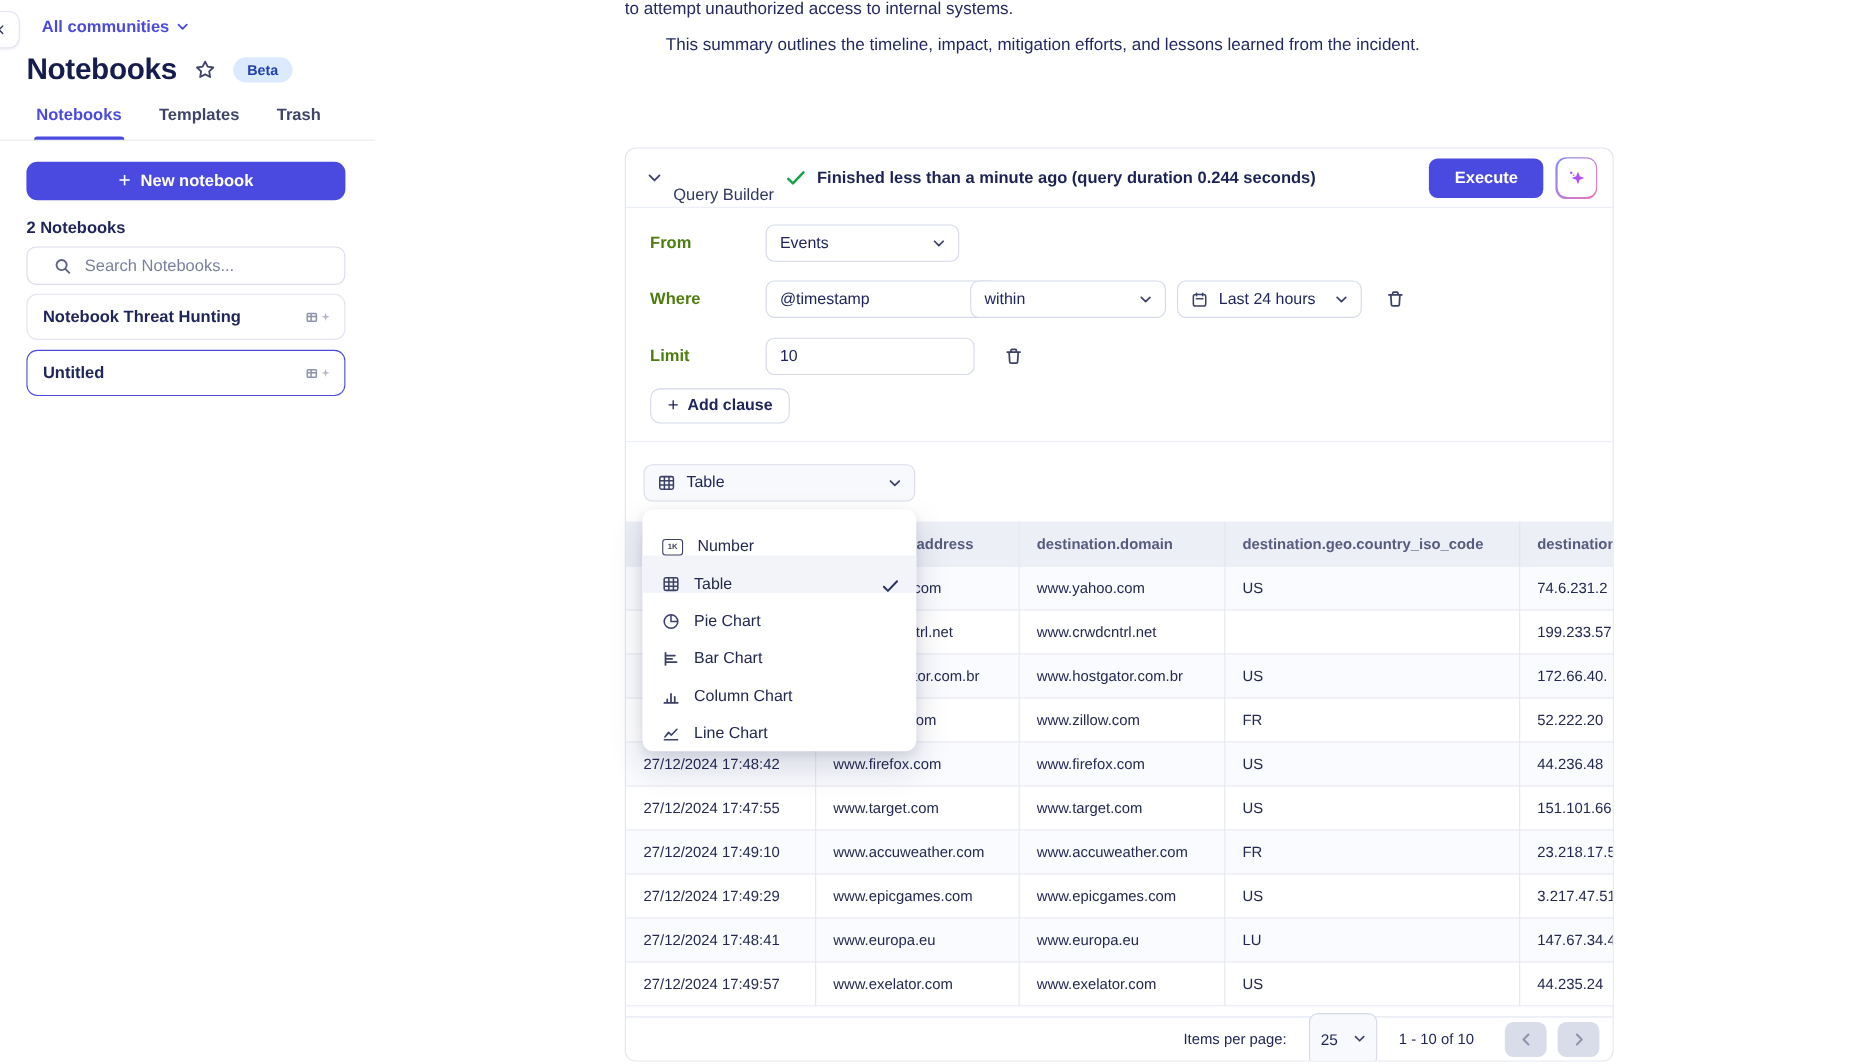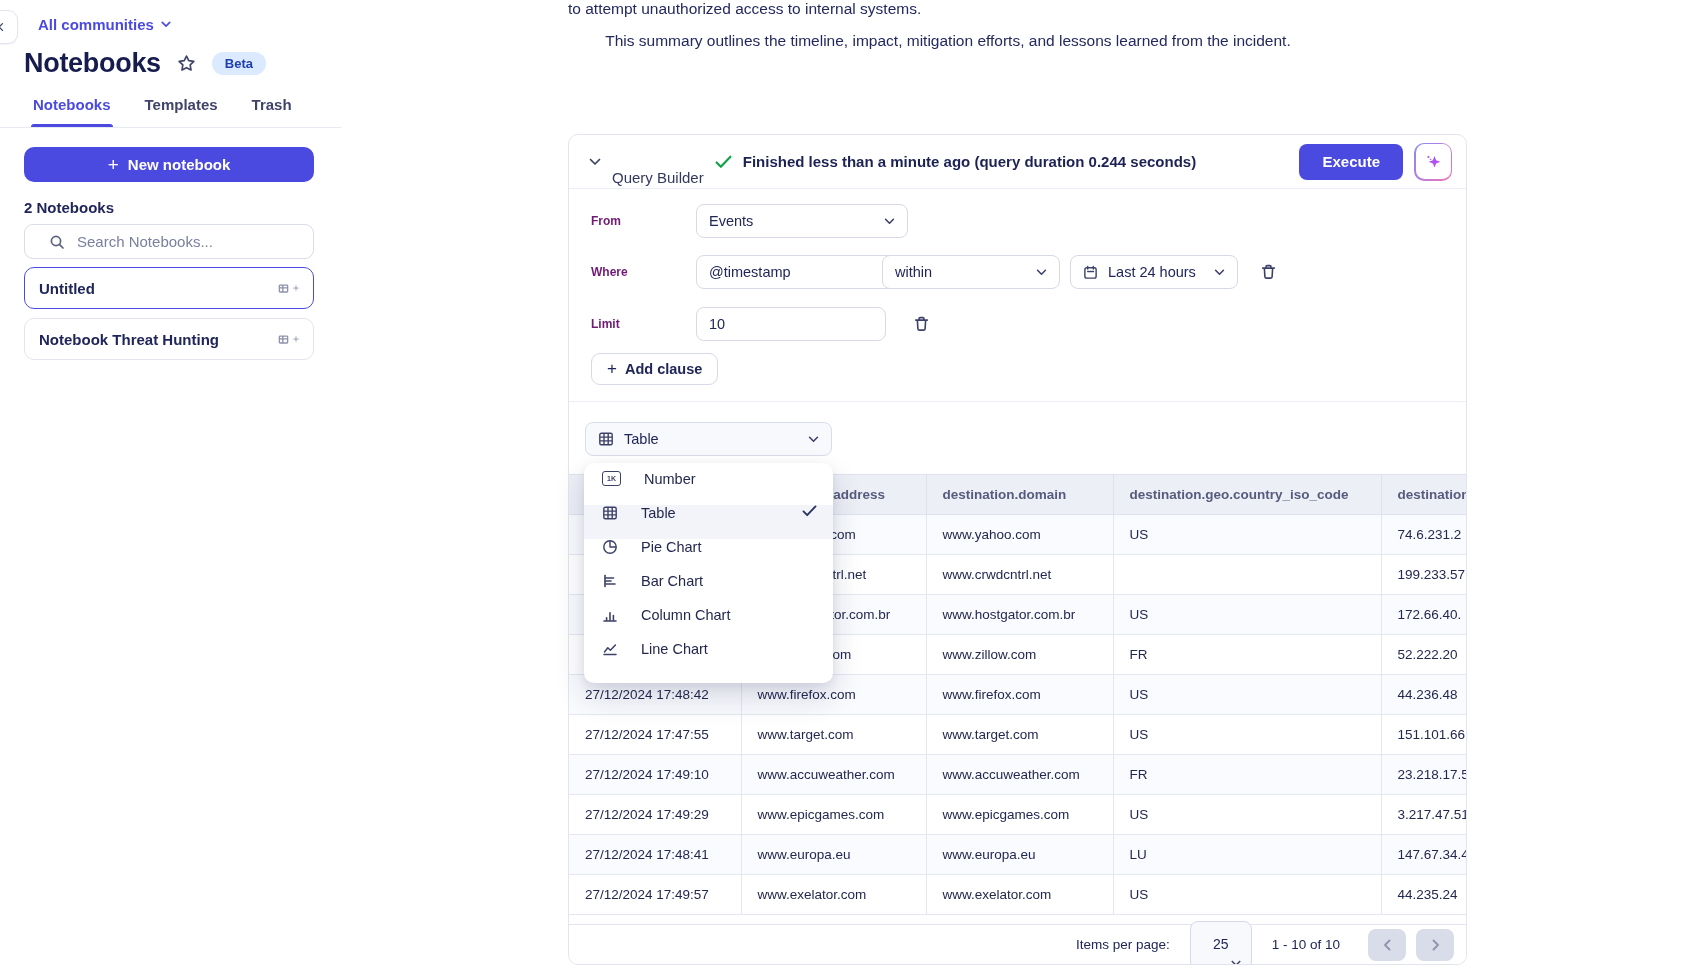--- a/index.html
+++ b/index.html
@@ -52,21 +52,21 @@
   .qb-title{font-size:15px;color:#33385f;margin-top:31px;}
   .qb-status{font-size:15px;font-weight:700;color:#1c2254;}
   .execute-btn{margin-left:auto;height:36px;padding:0 23px;background:#4b4ae0;color:#fff;border:none;
     border-radius:8px;font-size:15px;font-weight:700;cursor:pointer;font-family:inherit;}
   .sparkle-btn{width:38px;height:38px;border-radius:10px;padding:1.5px;box-sizing:border-box;
     background:linear-gradient(125deg,#8а8ff2,#818cf8 10%,#f472b6 90%);cursor:pointer;border:none;
     background:linear-gradient(125deg,#818cf8,#f472b6);}
   .sparkle-inner{width:100%;height:100%;background:#fff;border-radius:8.5px;display:flex;
     align-items:center;justify-content:center;}
 
-  .form-label{position:absolute;left:22px;font-size:12px;font-weight:700;color:#701a75;line-height:34px;}
+  .form-label{position:absolute;left:22px;font-size:15px;font-weight:700;color:#4d7c0f;line-height:34px;}
   .ctl{position:absolute;height:34px;border:1px solid #d5d9e8;border-radius:8px;background:#fff;
     display:flex;align-items:center;gap:10px;padding:0 12px;box-sizing:border-box;font-size:14.5px;
     color:#20265a;cursor:pointer;}
   .ctl .caret{margin-left:auto;}
   .trash-btn{position:absolute;width:22px;height:24px;background:none;border:none;cursor:pointer;
     display:flex;align-items:center;justify-content:center;padding:0;}
   .add-clause{position:absolute;left:22px;top:218px;height:32px;border:1px solid #d5d9e8;background:#fff;
     border-radius:9px;padding:0 15px;font-size:14.5px;font-weight:700;color:#20265a;cursor:pointer;
     display:flex;align-items:center;gap:8px;font-family:inherit;}
   .add-clause .plus{font-size:17px;font-weight:400;}
@@ -87,29 +87,29 @@
     border-right:1px solid #e4e7f1;border-bottom:1px solid #e4e7f1;overflow:hidden;white-space:nowrap;
     box-sizing:border-box;background:#fff;}
   table.results tbody tr:nth-child(odd) td{background:#fafbfe;}
 
   .qb-footer{position:absolute;left:0;bottom:0;width:100%;height:40px;border-top:1px solid #e2e5f0;
     display:flex;align-items:center;justify-content:flex-end;gap:20px;padding-right:12px;
     box-sizing:border-box;background:#fff;}
   .qb-footer .ipp-label{font-size:13.5px;color:#20265a;}
   .ipp-select{height:48px;width:62px;border:1px solid #d5d9e8;border-radius:8px;background:#f8f9fd;
     display:flex;align-items:center;gap:8px;padding:14px 10px;box-sizing:border-box;font-size:14px;
-    color:#20265a;cursor:pointer;flex-direction:column;}
+    color:#20265a;cursor:pointer;}
   .range-label{font-size:13.5px;color:#20265a;}
   .pg-btn{width:38px;height:32px;border:none;border-radius:8px;background:#d9dce9;cursor:default;
     display:flex;align-items:center;justify-content:center;}
 
   
   .viz-menu{position:absolute;left:584px;top:463px;width:249px;background:#fff;border-radius:10px;
     padding:8px 0;box-shadow:0 14px 30px rgba(25,30,80,.16),0 3px 8px rgba(25,30,80,.08);z-index:40;}
-  .viz-item{height:34px;display:flex;align-items:flex-start;gap:23px;padding:0 16px 0 18px;
+  .viz-item{height:34px;display:flex;align-items:flex-end;gap:13px;padding:0 16px 0 18px;
     font-size:14.5px;color:#23284f;cursor:pointer;}
   .viz-item.selected{background:#f2f4fa;}
   .viz-item .check{margin-left:auto;}
   .num-ic{width:17px;height:13px;border:1.5px solid #3c4168;border-radius:3px;display:flex;
     align-items:center;justify-content:center;font-size:7px;font-weight:800;color:#3c4168;flex:0 0 auto;}
 
   svg{display:block;}
 </style>
 </head>
 <body>
@@ -161,38 +161,38 @@
       <span>
         <svg width="16" height="16" viewBox="0 0 16 16" fill="none" stroke="#5d6280" stroke-width="1.7" stroke-linecap="round">
             <circle cx="7" cy="7" r="4.6"></circle>
             <path d="M10.6 10.6L14 14"></path>
           </svg>
       </span>
       <input placeholder="Search Notebooks..." style="">
     </div>
 
     <div id="nb-list">
-        <div class="nb-card selected">
-          <span class="nb-title">Untitled</span>
+        <div class="nb-card">
+          <span class="nb-title">Notebook Threat Hunting</span>
           <span class="nb-badge">
             <span>
               <svg width="11" height="11" viewBox="0 0 16 16" fill="none" stroke="#6a6f8e" stroke-width="2" stroke-linejoin="round">
                 <rect x="2" y="3" width="12" height="10" rx="1"></rect>
                 <path d="M2 7h12M7 3v10"></path>
               </svg>
             </span>
             <span>
               <svg width="10" height="10" viewBox="0 0 16 16">
                 <path fill="#9aa0b8" d="M8 2l1.4 4.6L14 8l-4.6 1.4L8 14 6.6 9.4 2 8l4.6-1.4z"></path>
               </svg>
             </span>
           </span>
         </div>
-        <div class="nb-card">
-          <span class="nb-title">Notebook Threat Hunting</span>
+        <div class="nb-card selected">
+          <span class="nb-title">Untitled</span>
           <span class="nb-badge">
             <span>
               <svg width="11" height="11" viewBox="0 0 16 16" fill="none" stroke="#6a6f8e" stroke-width="2" stroke-linejoin="round">
                 <rect x="2" y="3" width="12" height="10" rx="1"></rect>
                 <path d="M2 7h12M7 3v10"></path>
               </svg>
             </span>
             <span>
               <svg width="10" height="10" viewBox="0 0 16 16">
                 <path fill="#9aa0b8" d="M8 2l1.4 4.6L14 8l-4.6 1.4L8 14 6.6 9.4 2 8l4.6-1.4z"></path>
@@ -234,21 +234,21 @@
               <path fill="url(#sg)" d="M11.5 4l1.6 4.2 4.2 1.6-4.2 1.6-1.6 4.2-1.6-4.2-4.2-1.6 4.2-1.6z"></path>
               <circle cx="5.4" cy="5" r="1.1" fill="#a855f7"></circle>
               <circle cx="7.6" cy="7.4" r=".7" fill="#d946ef"></circle>
             </svg>
           </span>
         </span>
       </button>
     </div>
 
     <div class="form-label" style="top:69px;">From</div>
-    <div class="ctl" style="left:127px;top:69px;width:212px;">
+    <div class="ctl" style="left:127px;top:69px;width:176px;">
       <span>Events</span>
       <span class="caret">
         <svg width="11" height="7" viewBox="0 0 12 8" fill="none" stroke="#3c4168" stroke-width="1.8" stroke-linecap="round" stroke-linejoin="round">
             <path d="M1.5 1.5L6 6l4.5-4.5"></path>
           </svg>
       </span>
     </div>
 
     <div class="form-label" style="top:120px;">Where</div>
     <div class="ctl" style="left:127px;top:120px;width:212px;">

